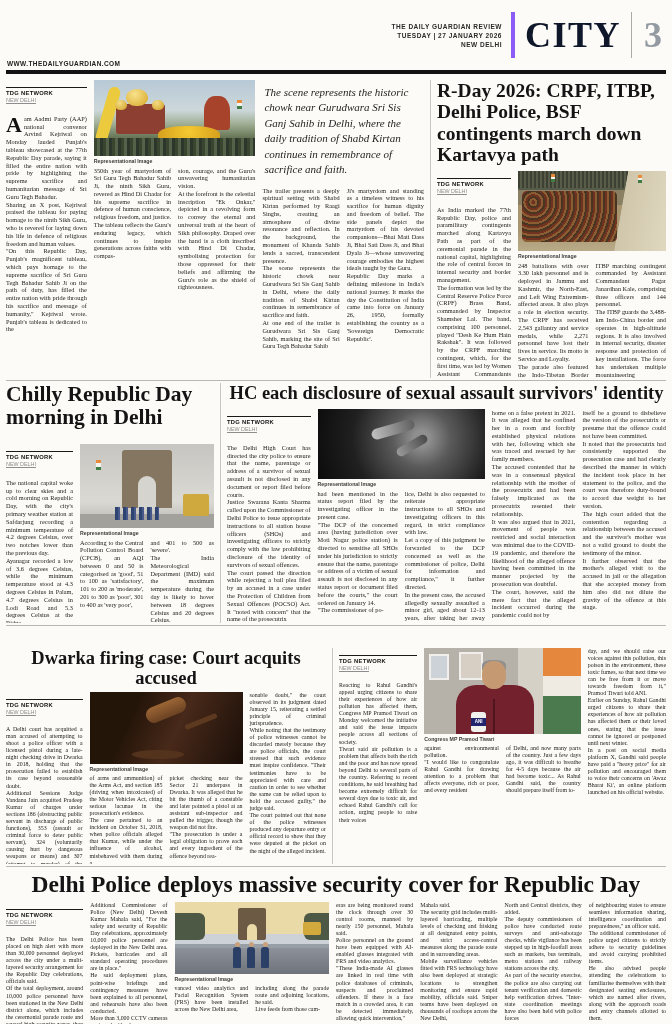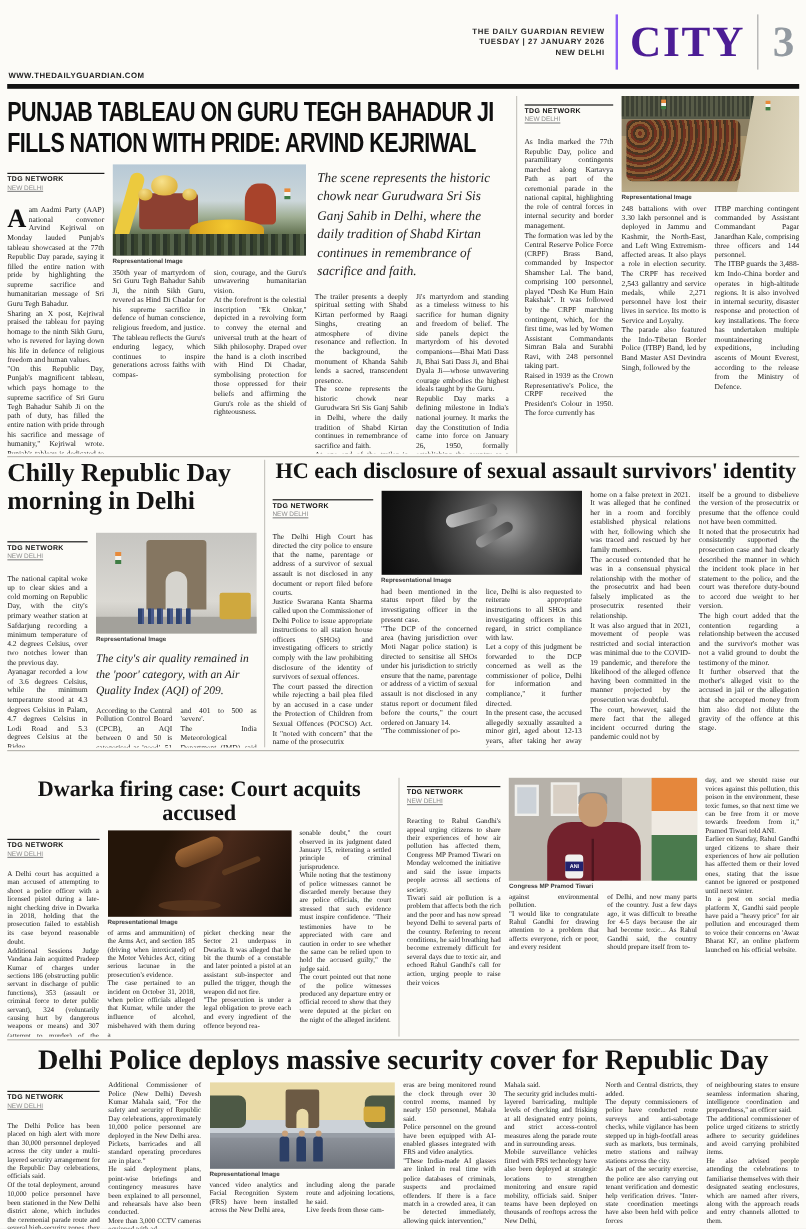--- a/index.html
+++ b/index.html
@@ -4,21 +4,21 @@
 <style>
   * { margin:0; padding:0; box-sizing:border-box; }
   html,body { width:672px; height:1024px; overflow:hidden; background:#e8e6e0; }
   .page { width:672px; height:1024px; background:#fcfbf7; padding:0 6px; font-family:"Liberation Serif",serif; color:#1b1b1b; }
 
   
   .hdr { position:relative; height:70px; }
   .hdr-url { position:absolute; bottom:3px; left:1px; font:bold 6.5px "Liberation Sans",sans-serif; letter-spacing:.4px; color:#222; }
   .hdr-right { position:absolute; top:12px; right:0; display:flex; align-items:stretch; }
   .hdr-meta { align-self:center; text-align:right; font:bold 6.5px/9px "Liberation Sans",sans-serif; letter-spacing:.5px; color:#2a2a2a; padding-right:9px; }
-  .hdr-city { font:bold 36px/46px "Liberation Serif",serif; letter-spacing:1.5px; padding:0 10px; border-left:2px solid #8b5cf6; color:#4c1d95; }
+  .hdr-city { font:bold 36px/46px "Liberation Serif",serif; letter-spacing:1.5px; padding:0 10px; border-left:4px solid #8b5cf6; color:#0f172a; }
   .hdr-num  { font:bold 36px/46px "Liberation Serif",serif; color:#939aa1; padding:0 4px 0 12px; border-left:1px solid #aaa; }
   .rule { height:3.5px; background:#131313; }
 
   
   .band { display:flex; overflow:hidden; }
   .band.top { height:304px; padding-top:6px; }
   .band.mid { height:240px; }
   .band.low { height:216px;margin-top:22px; }
   .band.bot { height:166px; }
   .vdiv { width:1px; background:#c9c7c1; margin:0 6px; flex:none; }
@@ -137,23 +137,20 @@
       </div>
       <div class="hdr-city">CITY</div>
       <div class="hdr-num">3</div>
     </div>
   </div>
   <div class="rule"></div>
 
   <div class="band top">
 
     <div class="art art-punjab">
-      <div class="hl-sans-wrap">
-        <h1 class="hl-sans">PUNJAB TABLEAU ON GURU TEGH BAHADUR JI FILLS NATION WITH PRIDE: ARVIND KEJRIWAL</h1>
-      </div>
       <div class="cols">
         <div class="col">
           <div class="byline">
             <span class="agency">TDG NETWORK</span>
             <span class="loc">NEW DELHI</span>
           </div>
           <span class="dropcap">A</span><span>am Aadmi Party (AAP) national convenor Arvind Kejriwal on Monday lauded Punjab's tableau showcased at the 77th Republic Day parade, saying it filled the entire nation with pride by highlighting the supreme sacrifice and humanitarian message of Sri Guru Tegh Bahadur.
 Sharing an X post, Kejriwal praised the tableau for paying homage to the ninth Sikh Guru, who is revered for laying down his life in defence of religious freedom and human values.
 "On this Republic Day, Punjab's magnificent tableau, which pays homage to the supreme sacrifice of Sri Guru Tegh Bahadur Sahib Ji on the path of duty, has filled the entire nation with pride through his sacrifice and message of humanity," Kejriwal wrote. Punjab's tableau is dedicated to the</span>
         </div>
@@ -187,20 +184,21 @@
             <div class="col">Ji's martyrdom and standing as a timeless witness to his sacrifice for human dignity and freedom of belief. The side panels depict the martyrdom of his devoted companions—Bhai Mati Dass Ji, Bhai Sati Dass Ji, and Bhai Dyala Ji—whose unwavering courage embodies the highest ideals taught by the Guru.
 Republic Day marks a defining milestone in India's national journey. It marks the day the Constitution of India came into force on January 26, 1950, formally establishing the country as a 'Sovereign Democratic Republic'.</div>
           </div>
         </div>
       </div>
     </div>
 
     <div class="vdiv"></div>
 
     <div class="art art-rday">
+      <h2 class="hl">R-Day 2026: CRPF, ITBP, Delhi Police, BSF contingents march down Kartavya path</h2>
       <div class="cols">
         <div class="col">
           <div class="byline">
             <span class="agency">TDG NETWORK</span>
             <span class="loc">NEW DELHI</span>
           </div>
           <span>As India marked the 77th Republic Day, police and paramilitary contingents marched along Kartavya Path as part of the ceremonial parade in the national capital, highlighting the role of central forces in internal security and border management.
 The formation was led by the Central Reserve Police Force (CRPF) Brass Band, commanded by Inspector Shamsher Lal. The band, comprising 100 personnel, played "Desh Ke Hum Hain Rakshak". It was followed by the CRPF marching contingent, which, for the first time, was led by Women Assistant Commandants Simran Bala and Surabhi Ravi, with 248 personnel taking part.
 Raised in 1939 as the Crown Representative's Police, the CRPF received the President's Colour in 1950. The force currently has</span>
         </div>
@@ -248,21 +246,20 @@
               <div class="ch-flag"></div>
               <div class="ch-gate">
                 <div class="ch-arch"></div>
               </div>
               <div class="ch-road"></div>
               <div class="ch-people"></div>
               <div class="ch-bus"></div>
             </div>
             <figcaption class="caption">Representational Image</figcaption>
           </figure>
-          <div class="pq-sm">The city's air quality remained in the 'poor' category, with an Air Quality Index (AQI) of 209.</div>
           <div class="cols">
             <div class="col">According to the Central Pollution Control Board (CPCB), an AQI between 0 and 50 is categorised as 'good', 51 to 100 as 'satisfactory', 101 to 200 as 'moderate', 201 to 300 as 'poor', 301 to 400 as 'very poor',</div>
             <div class="col">and 401 to 500 as 'severe'.
 The India Meteorological Department (IMD) said the maximum temperature during the day is likely to hover between 18 degrees Celsius and 20 degrees Celsius.</div>
           </div>
         </div>
       </div>
     </div>
 
     <div class="vdiv"></div>

